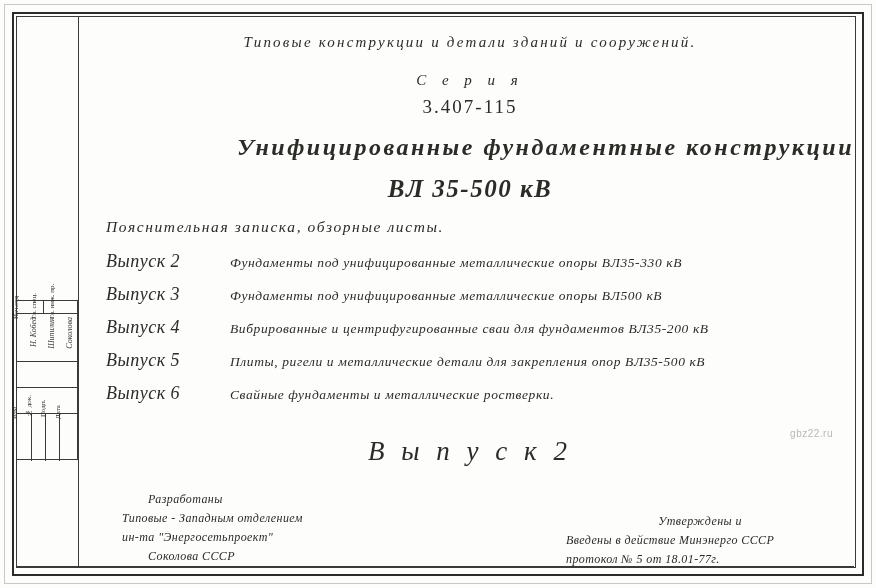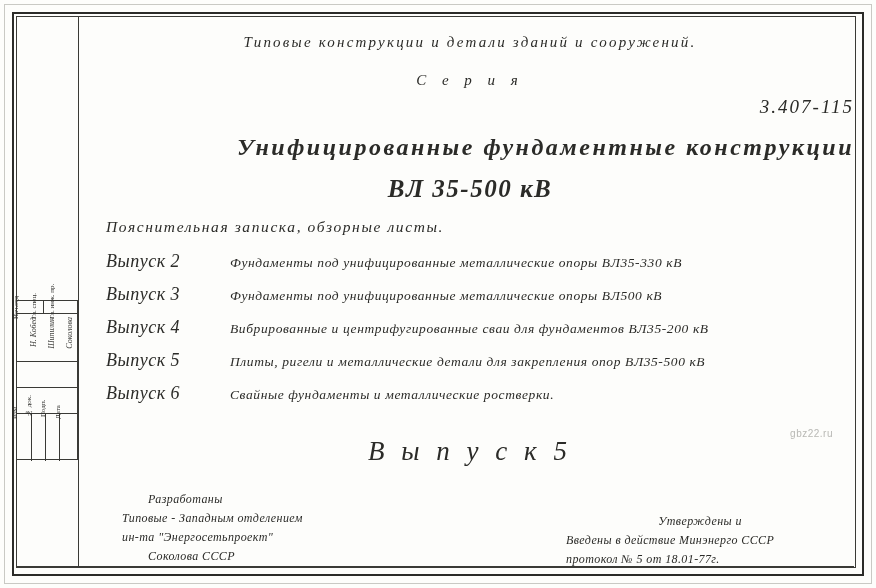--- a/index.html
+++ b/index.html
@@ -141,24 +141,23 @@
     text-align: center;
     font-size: 15px;
     letter-spacing: 6px;
     font-style: italic;
   }
   .seria-num {
     position: absolute;
     top: 76px;
     left: 0;
     width: 768px;
-    text-align: right;
+    text-align: center;
     font-size: 19px;
     letter-spacing: 2px;
-    font-style: italic;
   }
 
   .title-main {
     position: absolute;
     top: 114px;
     left: 0;
     width: 768px;
     text-align: right;
     font-size: 24px;
     font-weight: bold;
@@ -316,21 +315,21 @@
       <div class="issue-row">
         <div class="ink issue-label">Выпуск 5</div>
         <div class="ink issue-text">Плиты, ригели и металлические детали для закрепления опор ВЛ35-500 кВ</div>
       </div>
       <div class="issue-row">
         <div class="ink issue-label">Выпуск 6</div>
         <div class="ink issue-text">Свайные фундаменты и металлические ростверки.</div>
       </div>
     </div>
 
-    <div class="ink vypusk-big">В ы п у с к 5</div>
+    <div class="ink vypusk-big">В ы п у с к 2</div>
 
     <div class="ink dev-block">
       <div class="l1">Разработаны</div>
       <div class="l2">Типовые - Западным  отделением</div>
       <div class="l3">ин-та  "Энергосетьпроект"</div>
       <div class="l4">Соколова     СССР</div>
     </div>
 
     <div class="ink appr-block">
       <div class="l1">Утверждены      и</div>

